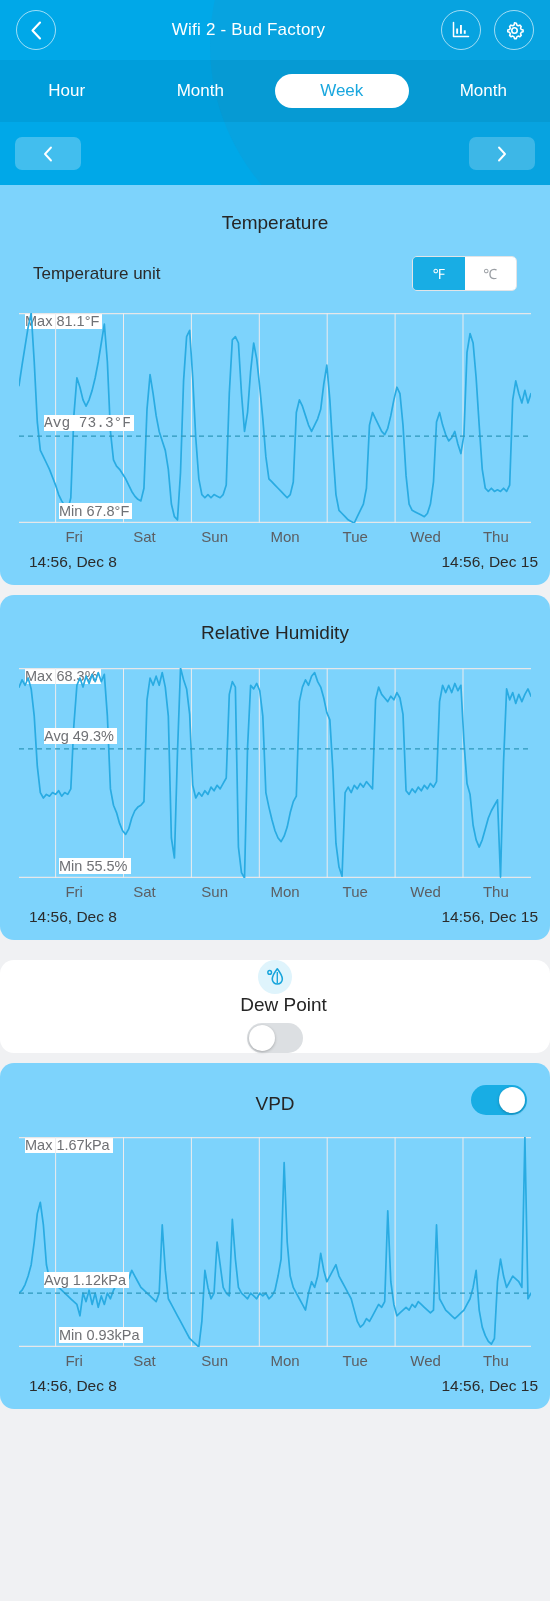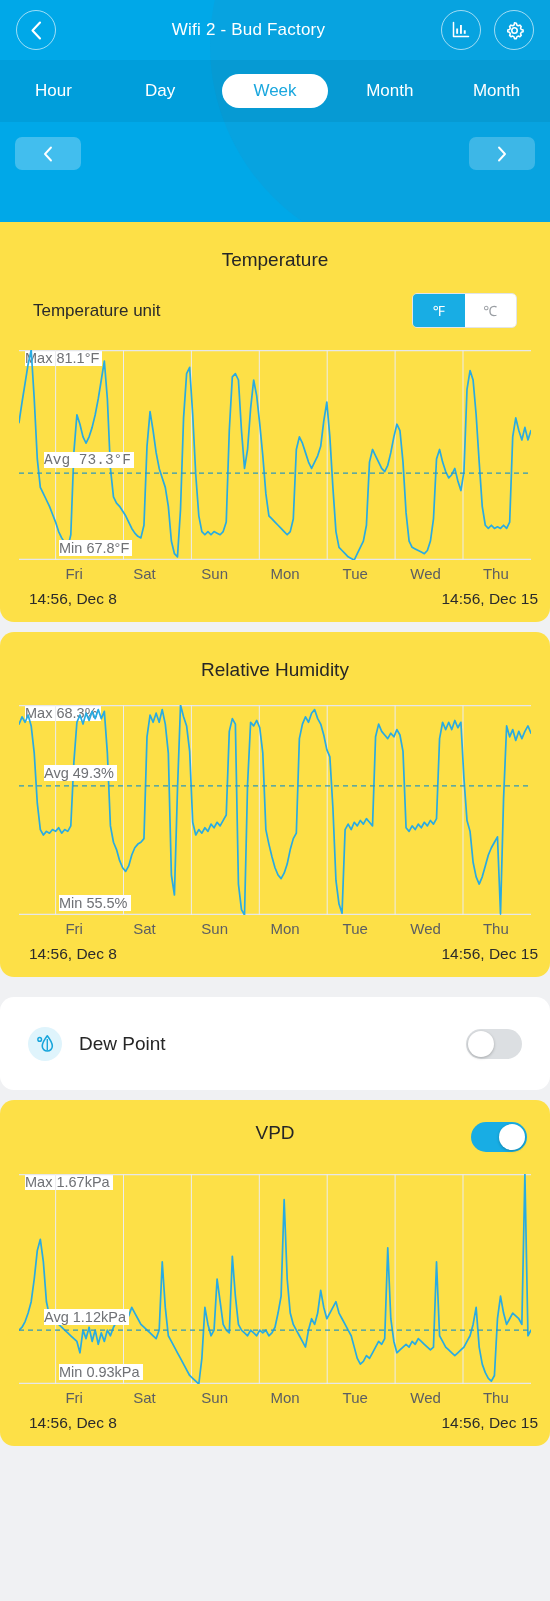--- a/index.html
+++ b/index.html
@@ -7,21 +7,21 @@
   body {
     font-family:"Liberation Sans", sans-serif;
     background:#f0f1f3;
     overflow:hidden;
     -webkit-font-smoothing:antialiased;
   }
 
   
   .header{
     position:relative;
-    width:550px; height:222px;
+    width:550px; height:185px;
     background:#00a8e8;
     overflow:hidden;
   }
   .header-glow{
     position:absolute; right:-90px; top:-170px;
     width:430px; height:430px; border-radius:50%;
     background:#0d9fd8; opacity:.55;
   }
   .topbar{
     position:relative; z-index:2;
@@ -64,21 +64,21 @@
   }
   .navbtn{
     width:66px; height:33px; border-radius:7px;
     background:rgba(255,255,255,.26);
     display:flex; align-items:center; justify-content:center;
   }
   .navbtn.next{ background:rgba(255,255,255,.22); }
 
   
   .card{
-    background:#fde047;
+    background:#7dd3fc;
     border-radius:14px;
     margin:0 0 10px 0;
     padding:0 0 14px 0;
     position:relative;
   }
   .card.flush{ border-radius:0 0 14px 14px; margin-top:0; }
   .card-title{
     text-align:center;
     font-size:19px; color:#262626;
     padding:27px 0 0 0;
@@ -119,21 +119,21 @@
   .stamps{
     display:flex; justify-content:space-between;
     padding:8px 12px 0 29px;
     font-size:15.5px; color:#2b2b2b;
   }
 
   
   .dew-card{
     background:#fff; border-radius:14px;
     height:93px; display:flex; align-items:center;
-    padding:0 28px; margin-bottom:10px;
+    padding:0 28px; margin-bottom:10px;flex-direction:column;
   }
   .dew-icon{
     width:34px; height:34px; border-radius:50%;
     background:#dff4fc; display:flex; align-items:center; justify-content:center;
     flex:0 0 auto;
   }
   .dew-label{ font-size:19px; color:#262626; margin-left:17px; flex:1; }
 
   .switch{
     width:56px; height:30px; border-radius:15px;
@@ -141,21 +141,21 @@
   }
   .switch.on{ background:#18ade4; }
   .knob{
     position:absolute; top:2px; left:2px;
     width:26px; height:26px; border-radius:50%;
     background:#fff; box-shadow:0 1px 3px rgba(0,0,0,.25);
   }
   .switch.on .knob{ left:auto; right:2px; }
 
   .vpd-head{
-    position:relative; display:flex; align-items:flex-start;
+    position:relative; display:flex; align-items:flex-end;
     padding:22px 23px 0 23px;
   }
   .vpd-title{
     flex:1; text-align:center; font-size:19px; color:#262626;
     padding-left:56px;
   }
   .gap{ height:10px; }
 </style>
 </head>
 <body>
@@ -185,23 +185,22 @@
         <svg width="21" height="21" viewBox="0 0 24 24">
           <path fill="none" stroke="#fff" stroke-width="1.8" stroke-linejoin="round" d="M12 3.2 l2.1 .55 .55 2.0 1.55 .9 1.95 -.75 1.5 1.5 -.75 1.95 .9 1.55 2.0 .55 v2.1 l-2.0 .55 -.9 1.55 .75 1.95 -1.5 1.5 -1.95 -.75 -1.55 .9 -.55 2.0 h-2.1 l-.55 -2.0 -1.55 -.9 -1.95 .75 -1.5 -1.5 .75 -1.95 -.9 -1.55 -2.0 -.55 v-2.1 l2.0 -.55 .9 -1.55 -.75 -1.95 1.5 -1.5 1.95 .75 1.55 -.9 .55 -2.0 z"></path>
           <circle cx="12" cy="12" r="3.1" fill="none" stroke="#fff" stroke-width="1.8"></circle>
         </svg>
       </div>
     </div>
   </div>
 
   <div class="tabrow">
     <div class="tab">Hour</div>
-    <div class="tab">Day</div>
+    <div class="tab">Month</div>
     <div class="tab active">Week</div>
-    <div class="tab">Month</div>
     <div class="tab">Month</div>
   </div>
 
   <div class="datenav">
     <div class="navbtn prev">
       <svg width="10" height="16" viewBox="0 0 10 16">
         <path d="M8 1.5 L2 8 L8 14.5" fill="none" stroke="#fff" stroke-width="1.9" stroke-linecap="round" stroke-linejoin="round"></path>
       </svg>
     </div>
     <div class="navbtn next">

